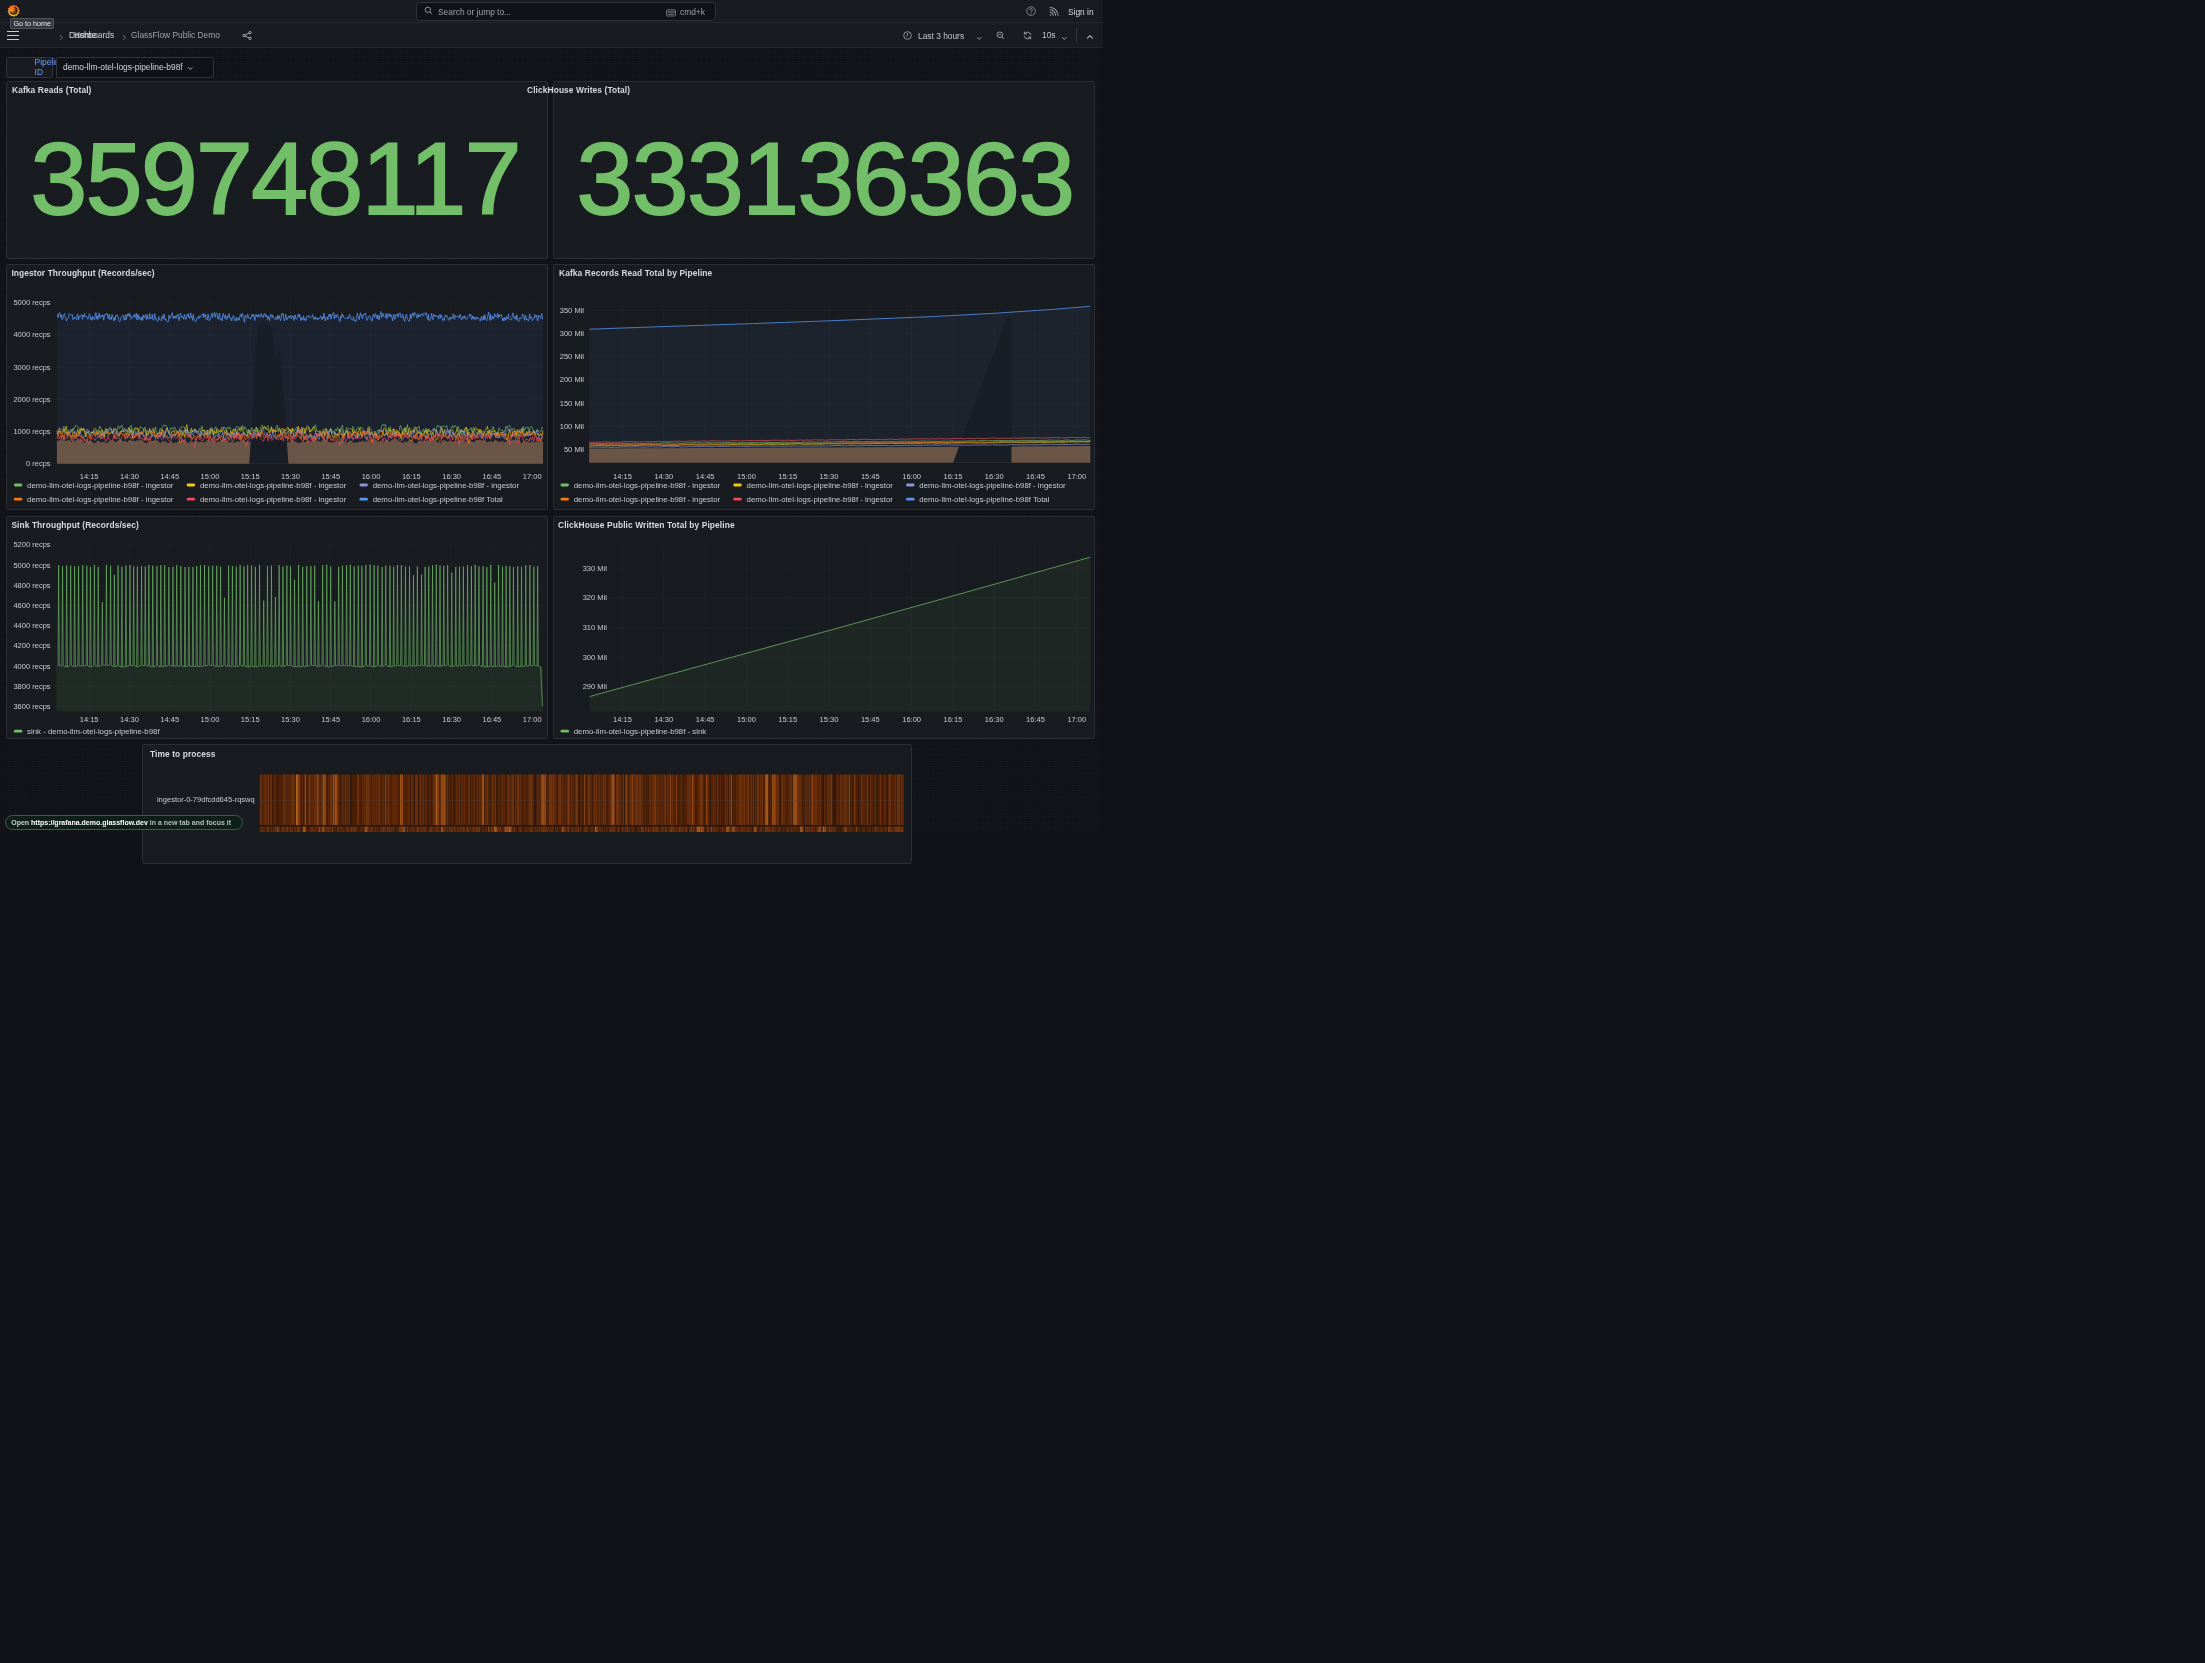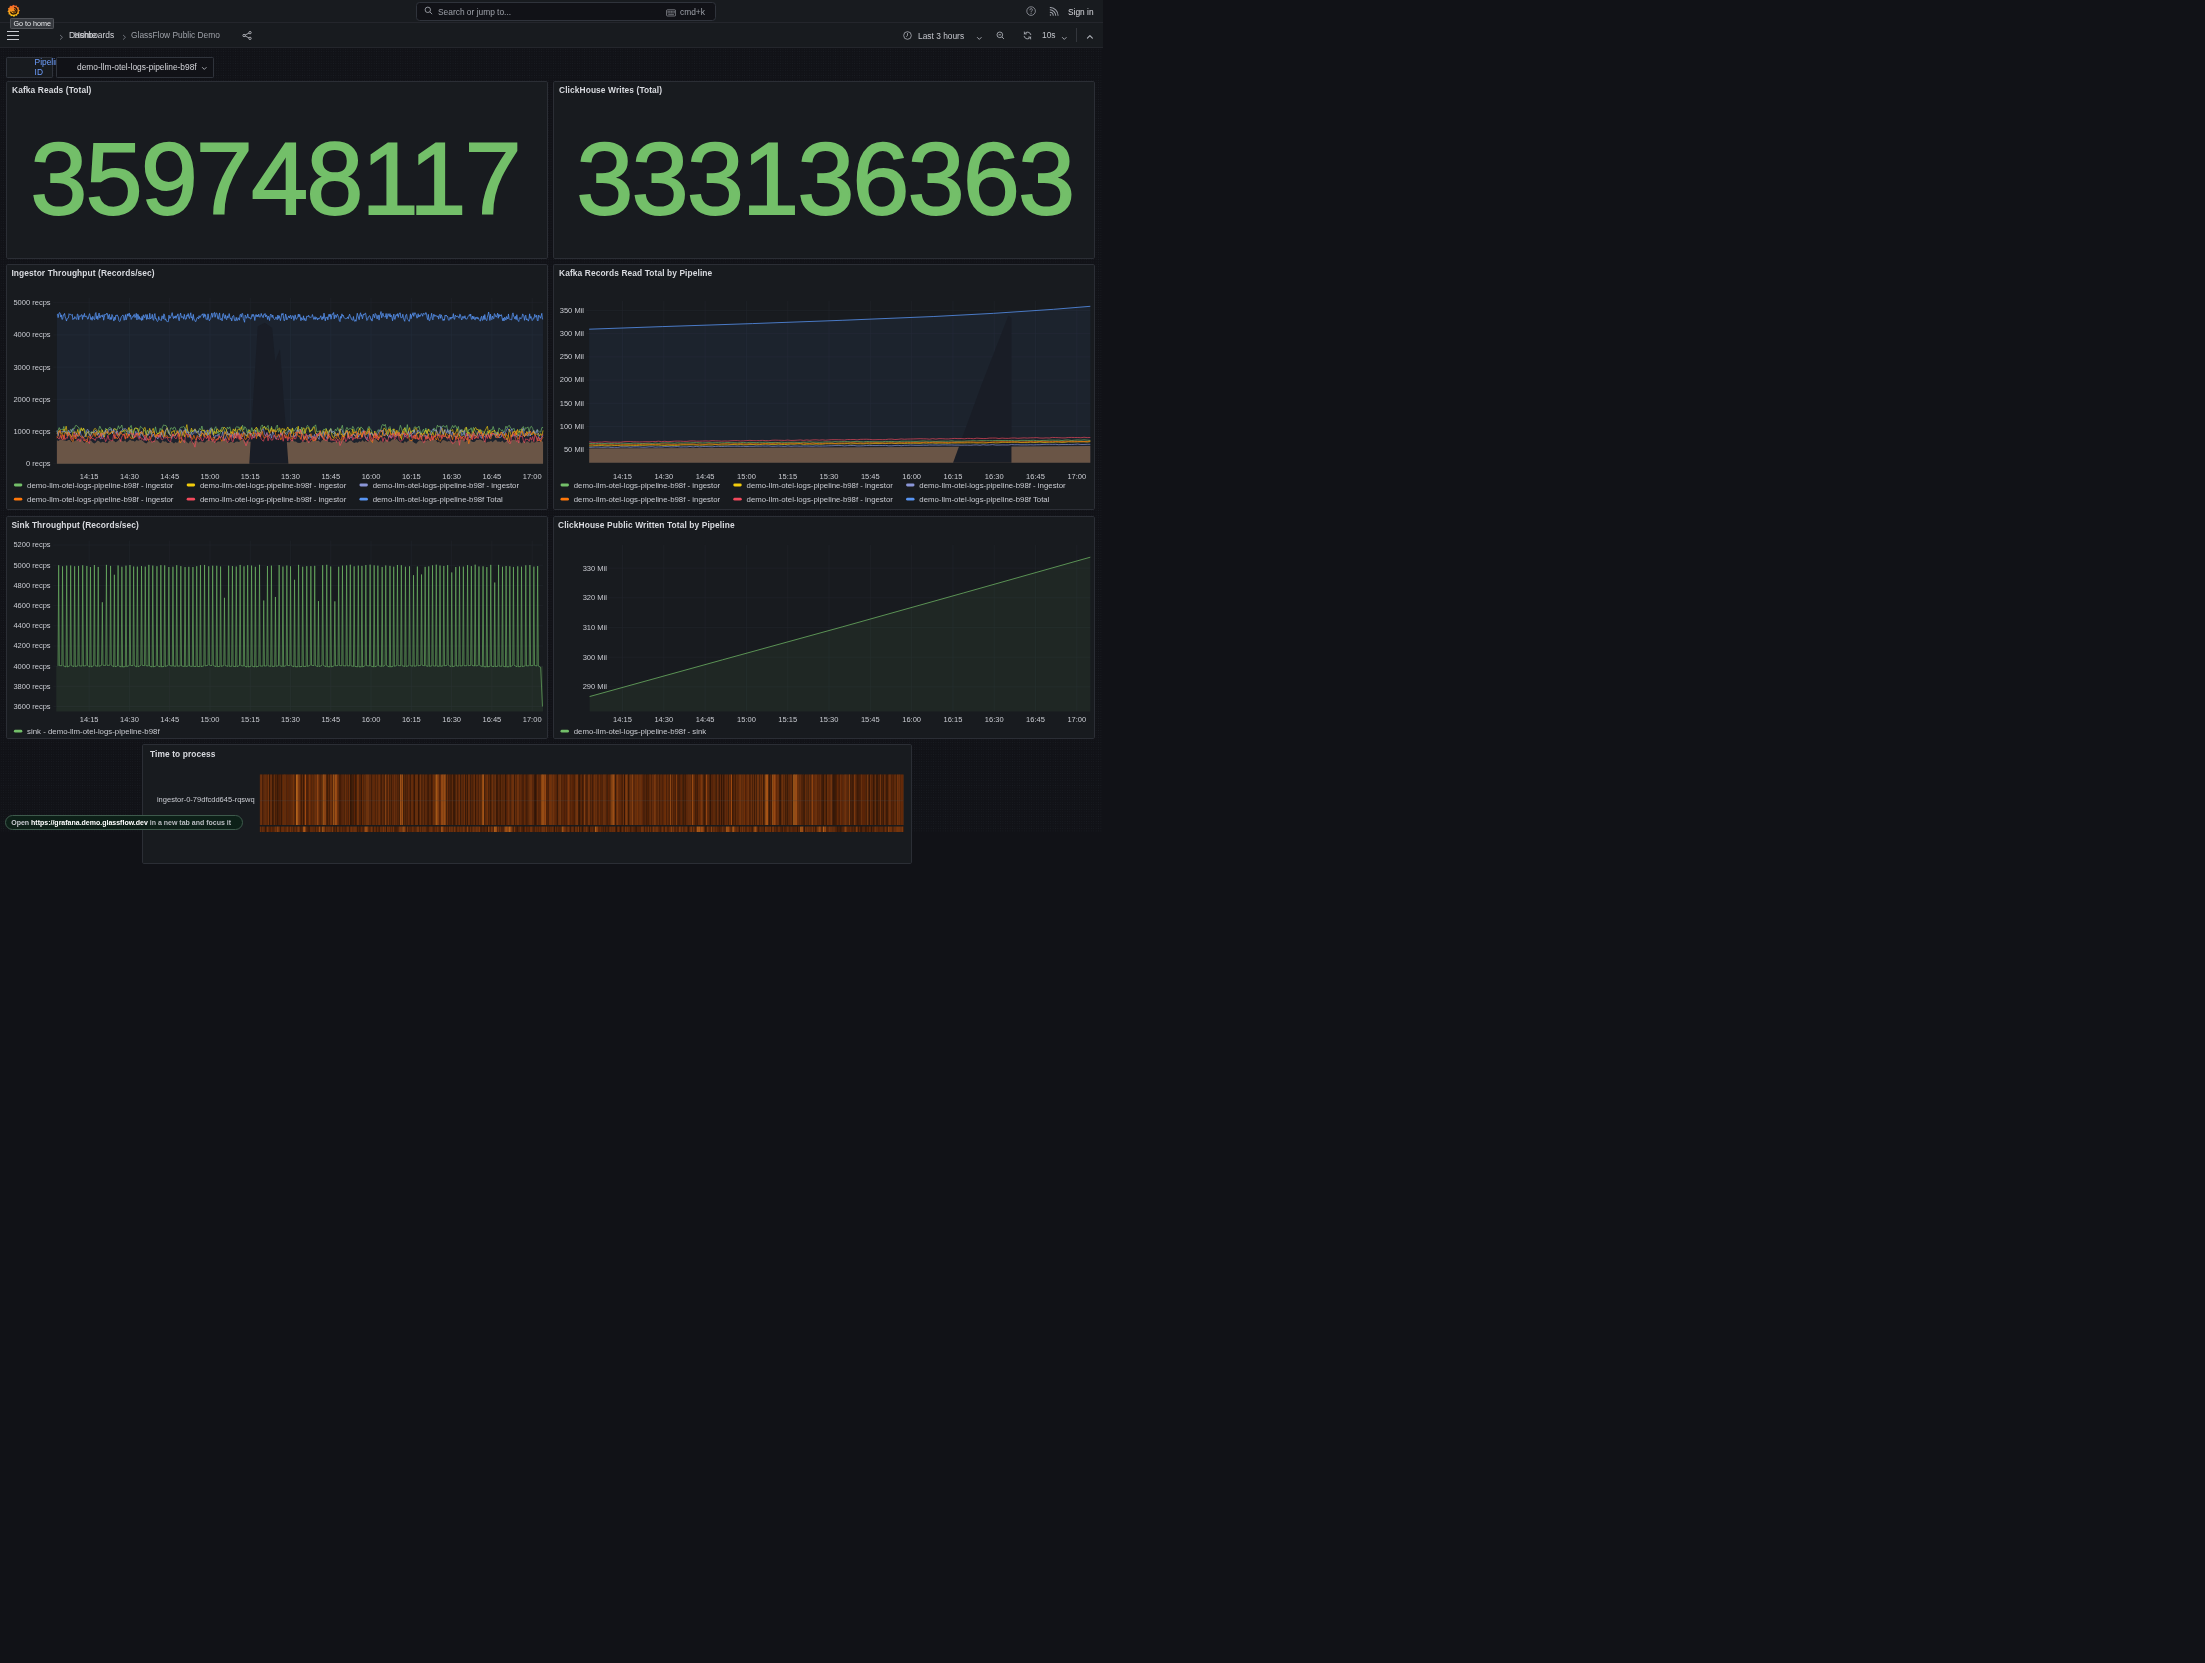--- a/index.html
+++ b/index.html
@@ -24,21 +24,21 @@
 
 <div class="panel" style="left:6px;top:81px;width:542px;height:178px;"></div>
 <div class="panel" style="left:553px;top:81px;width:542px;height:178px;"></div>
 <div class="panel" style="left:6px;top:264px;width:542px;height:246px;"></div>
 <div class="panel" style="left:553px;top:264px;width:542px;height:246px;"></div>
 <div class="panel" style="left:6px;top:516px;width:542px;height:223px;"></div>
 <div class="panel" style="left:553px;top:516px;width:542px;height:223px;"></div>
 <div class="panel" style="left:142px;top:744px;width:770px;height:120px;"></div>
 
 <div class="ptitle" style="left:12px;top:85px;">Kafka Reads (Total)</div>
-<div class="ptitle" style="left:559px;top:85px;">ClickHouse Writes (Total)</div>
+<div class="ptitle" style="left:527px;top:85px;">ClickHouse Writes (Total)</div>
 <div class="ptitle" style="left:11.4px;top:268px;">Ingestor Throughput (Records/sec)</div>
 <div class="ptitle" style="left:559px;top:268px;">Kafka Records Read Total by Pipeline</div>
 <div class="ptitle" style="left:11.4px;top:520px;">Sink Throughput (Records/sec)</div>
 <div class="ptitle" style="left:558px;top:520px;">ClickHouse Public Written Total by Pipeline</div>
 <div class="ptitle" style="left:150px;top:749px;">Time to process</div>
 
 <div class="bignum" style="left:4.2px;top:128px;">359748117</div>
 <div class="bignum" style="left:554px;top:128px;">333136363</div>
 
 <svg width="1103" height="832" style="position:absolute;left:0;top:0" viewBox="0 0 1832 1382">
@@ -2298,21 +2298,21 @@
         <path d="M2.2 7.8 L6 4 L9.8 7.8"></path>
       </svg></div>
 </div>
 
 <div class="abs" style="left:10.2px;top:18.4px;width:44px;height:10.5px;background:#35383D;border:0.6px solid #515459;
   border-radius:1.2px;color:#E8E9EC;font-size:7.2px;display:flex;align-items:center;justify-content:center;z-index:30;">Go to home</div>
 
 <div class="vbox" style="left:6px;width:47px;background:#181B1F;justify-content:center;padding-left:40px;">
   <span style="color:#6E9FFF;font-size:8.4px;font-weight:500;">Pipeline ID</span>
   </div>
-<div class="vbox" style="left:56px;width:158px;background:#111217;padding-left:20px;">
+<div class="vbox" style="left:56px;width:158px;background:#111217;padding-left:6px;">
   <span style="color:#D4D5DA;font-size:8.4px;">demo-llm-otel-logs-pipeline-b98f</span>
   <span style="margin-left:4.8px;margin-top:1.8px;"><svg width="6.6" height="6.6" viewBox="0 0 12 12" fill="none" stroke="#B0B3BA" stroke-width="1.6" stroke-linecap="round" stroke-linejoin="round">
         <path d="M2.5 4.5 L6 8 L9.5 4.5"></path>
       </svg></span>
   </div>
 
 <div class="abs" style="left:4.8px;top:815px;width:238px;height:15px;background:#0D2018;border:0.6px solid #3E5A4C;
   border-radius:7.5px;display:flex;align-items:center;padding-left:5.4px;white-space:nowrap;overflow:hidden;z-index:40;">
   <span style="font-size:7px;color:#C9CBD1;font-weight:700;">Open&nbsp;</span>
   <span style="font-size:7px;color:#FFFFFF;font-weight:700;">https://grafana.demo.glassflow.dev</span>

